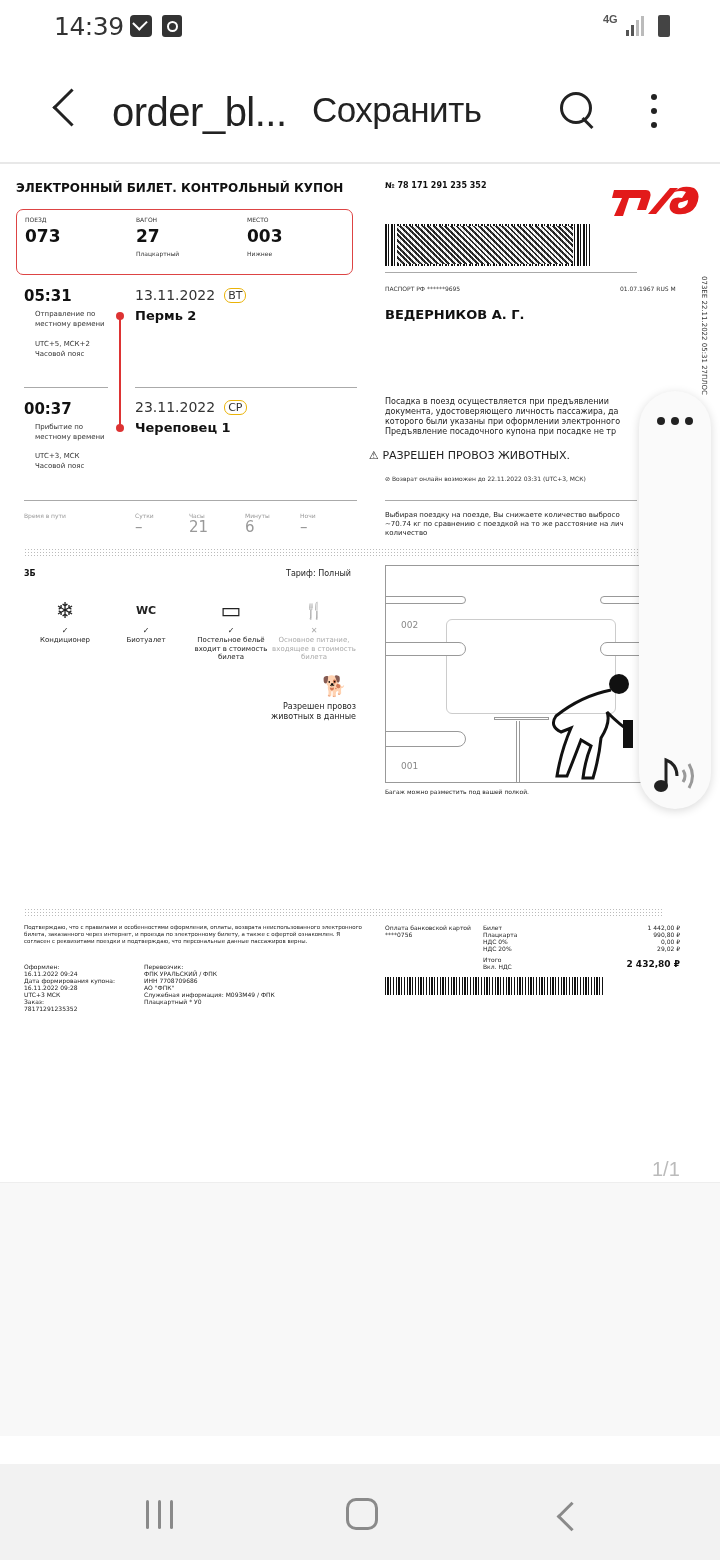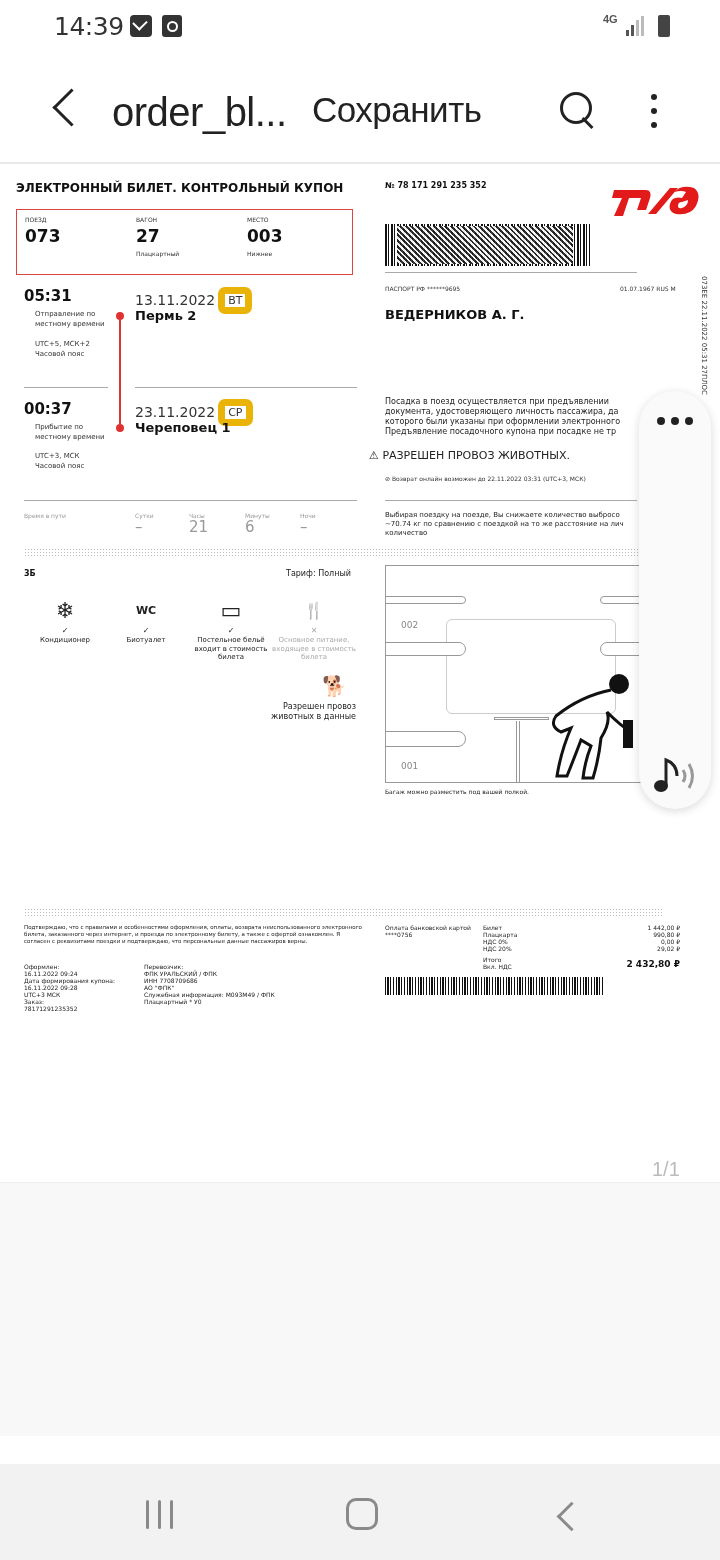--- a/index.html
+++ b/index.html
@@ -19,29 +19,29 @@
 .back-btn::before{content:"";position:absolute;left:10px;top:10px;width:24px;height:24px;border-left:3px solid #222;border-bottom:3px solid #222;transform:rotate(45deg);}
 .doc-title{position:absolute;left:112px;top:36px;font-size:40px;color:#222;letter-spacing:-0.5px;}
 .save-btn{position:absolute;left:312px;top:36px;font-size:35px;color:#222;letter-spacing:-0.5px;}
 .search-btn{position:absolute;left:558px;top:36px;width:40px;height:40px;}
 .search-btn::before{content:"";position:absolute;left:2px;top:2px;width:26px;height:26px;border:3px solid #222;border-radius:50%;}
 .search-btn::after{content:"";position:absolute;left:28px;top:26px;width:3px;height:14px;background:#222;transform:rotate(-45deg);}
 .more-btn{position:absolute;left:640px;top:36px;width:30px;height:44px;}
 .more-btn i{position:absolute;left:11px;width:6px;height:6px;background:#222;border-radius:50%;}
 .doc{position:absolute;left:0;top:166px;width:720px;height:1016px;background:#fff;overflow:hidden;font-family:"DejaVu Sans",sans-serif;}
 .t-head{position:absolute;left:16px;top:15px;font-size:12px;font-weight:bold;text-align:center;}
-.t-box{position:absolute;left:16px;top:43px;width:337px;height:66px;border:1px solid #d44;border-radius:0;}
+.t-box{position:absolute;left:16px;top:43px;width:337px;height:66px;border:1px solid #d44;border-radius:7px;}
 .t-box .col{position:absolute;top:6px;}
 .lbl6{font-size:6px;color:#333;}
 .big{font-size:17px;font-weight:bold;margin-top:3px;}
 .sub6{font-size:6px;color:#333;margin-top:4px;}
 .tm{position:absolute;font-size:15px;font-weight:bold;}
 .note{position:absolute;font-size:7px;color:#333;line-height:10px;margin-left:11px;}
 .date{position:absolute;font-size:14px;color:#333;}
-.dow{display:inline-block;border:7px solid #eab308;border-radius:7px;font-size:11px;padding:0 3px;line-height:13px;margin-left:3px;vertical-align:1px;}
+.dow{display:inline-block;border:1px solid #eab308;border-radius:7px;font-size:11px;padding:0 3px;line-height:13px;margin-left:9px;vertical-align:1px;}
 .station{position:absolute;font-size:13px;font-weight:bold;}
 .rline{position:absolute;left:119px;top:150px;width:2px;height:112px;background:#d33;}
 .rdot{position:absolute;width:8px;height:8px;background:#d33;border-radius:50%;}
 .hr{position:absolute;height:1px;background:#aaa;}
 .dots{position:absolute;height:8px;background-image:radial-gradient(#bbb 0.6px,transparent 0.8px);background-size:3px 3px;}
 .travel-lbl{position:absolute;font-size:6px;color:#999;}
 .travel-val{position:absolute;font-size:15px;color:#999;}
 .ticket-no{position:absolute;left:385px;top:15px;font-size:8px;font-weight:bold;}
 .rzd-logo{position:absolute;left:612px;top:14px;width:88px;height:40px;}
 .barcode2d{position:absolute;left:385px;top:58px;width:205px;height:42px;background:repeating-linear-gradient(90deg,#111 0 2px,#fff 2px 3px,#111 3px 4px,#fff 4px 6px);}

